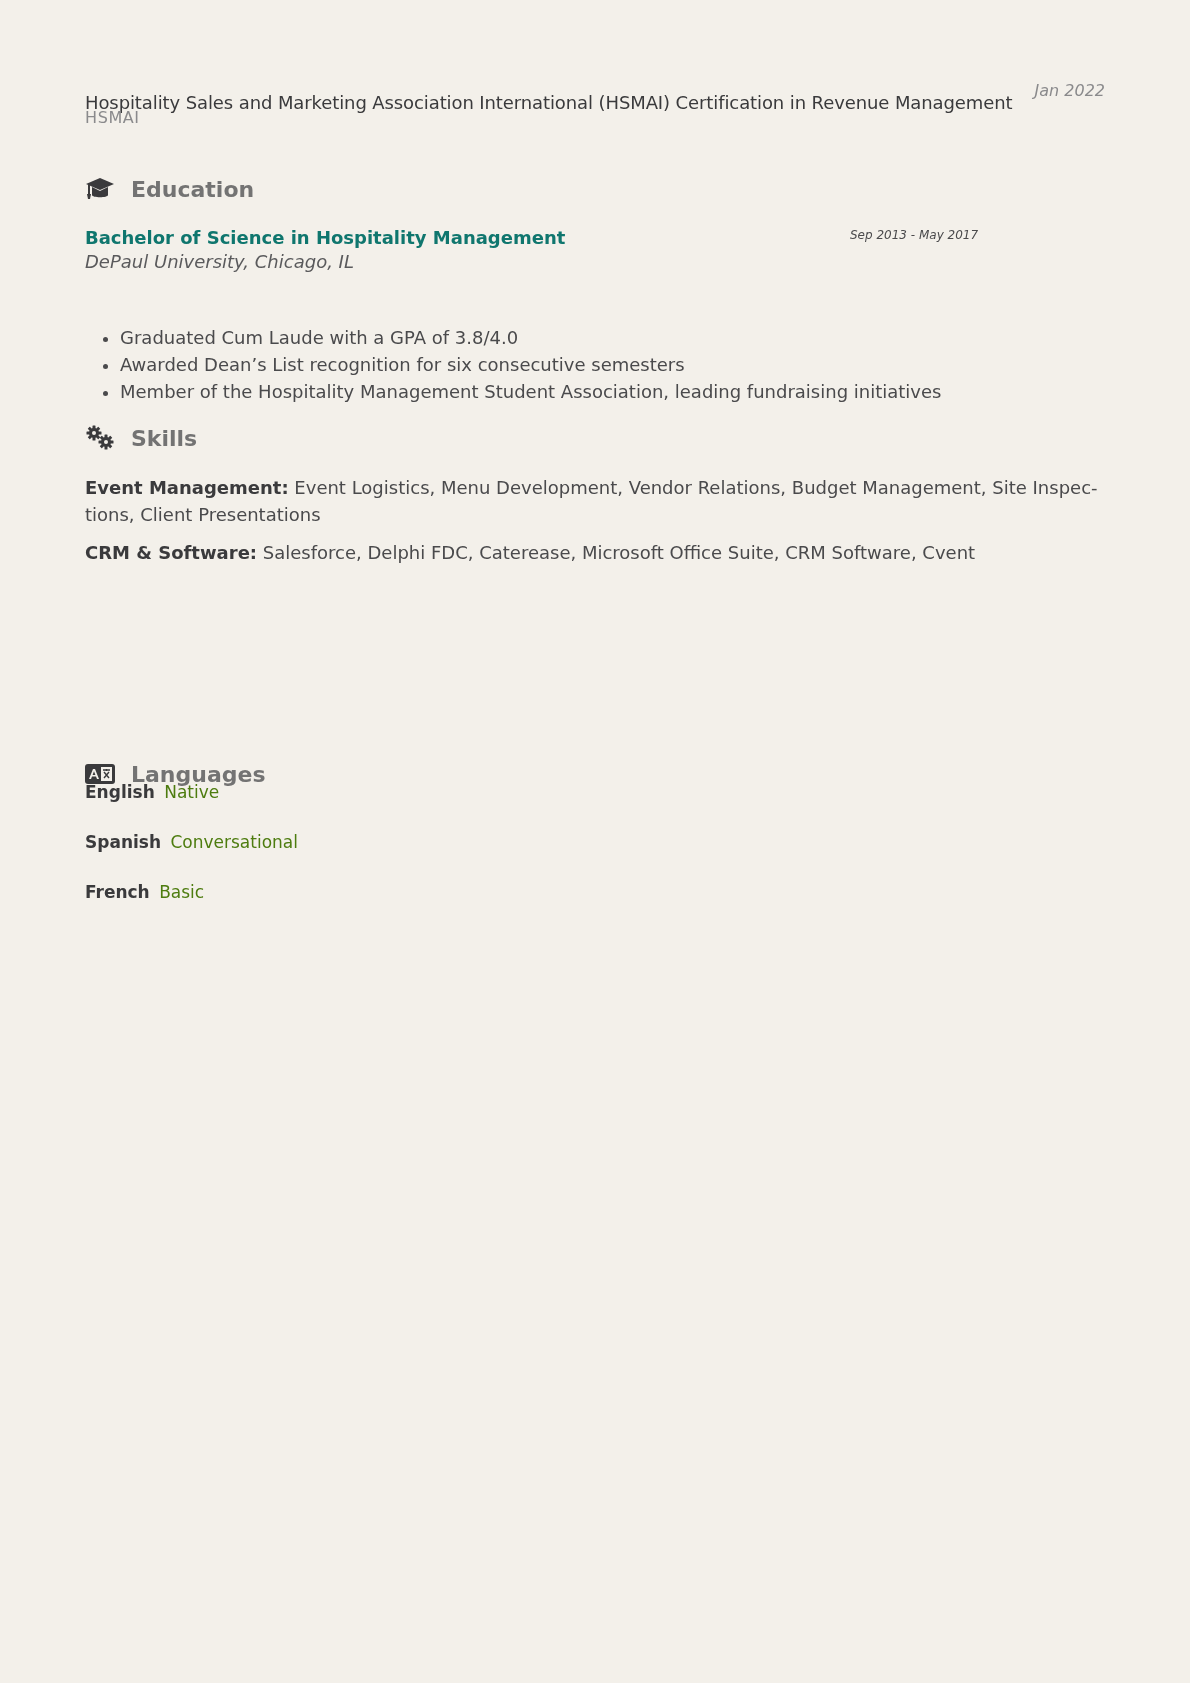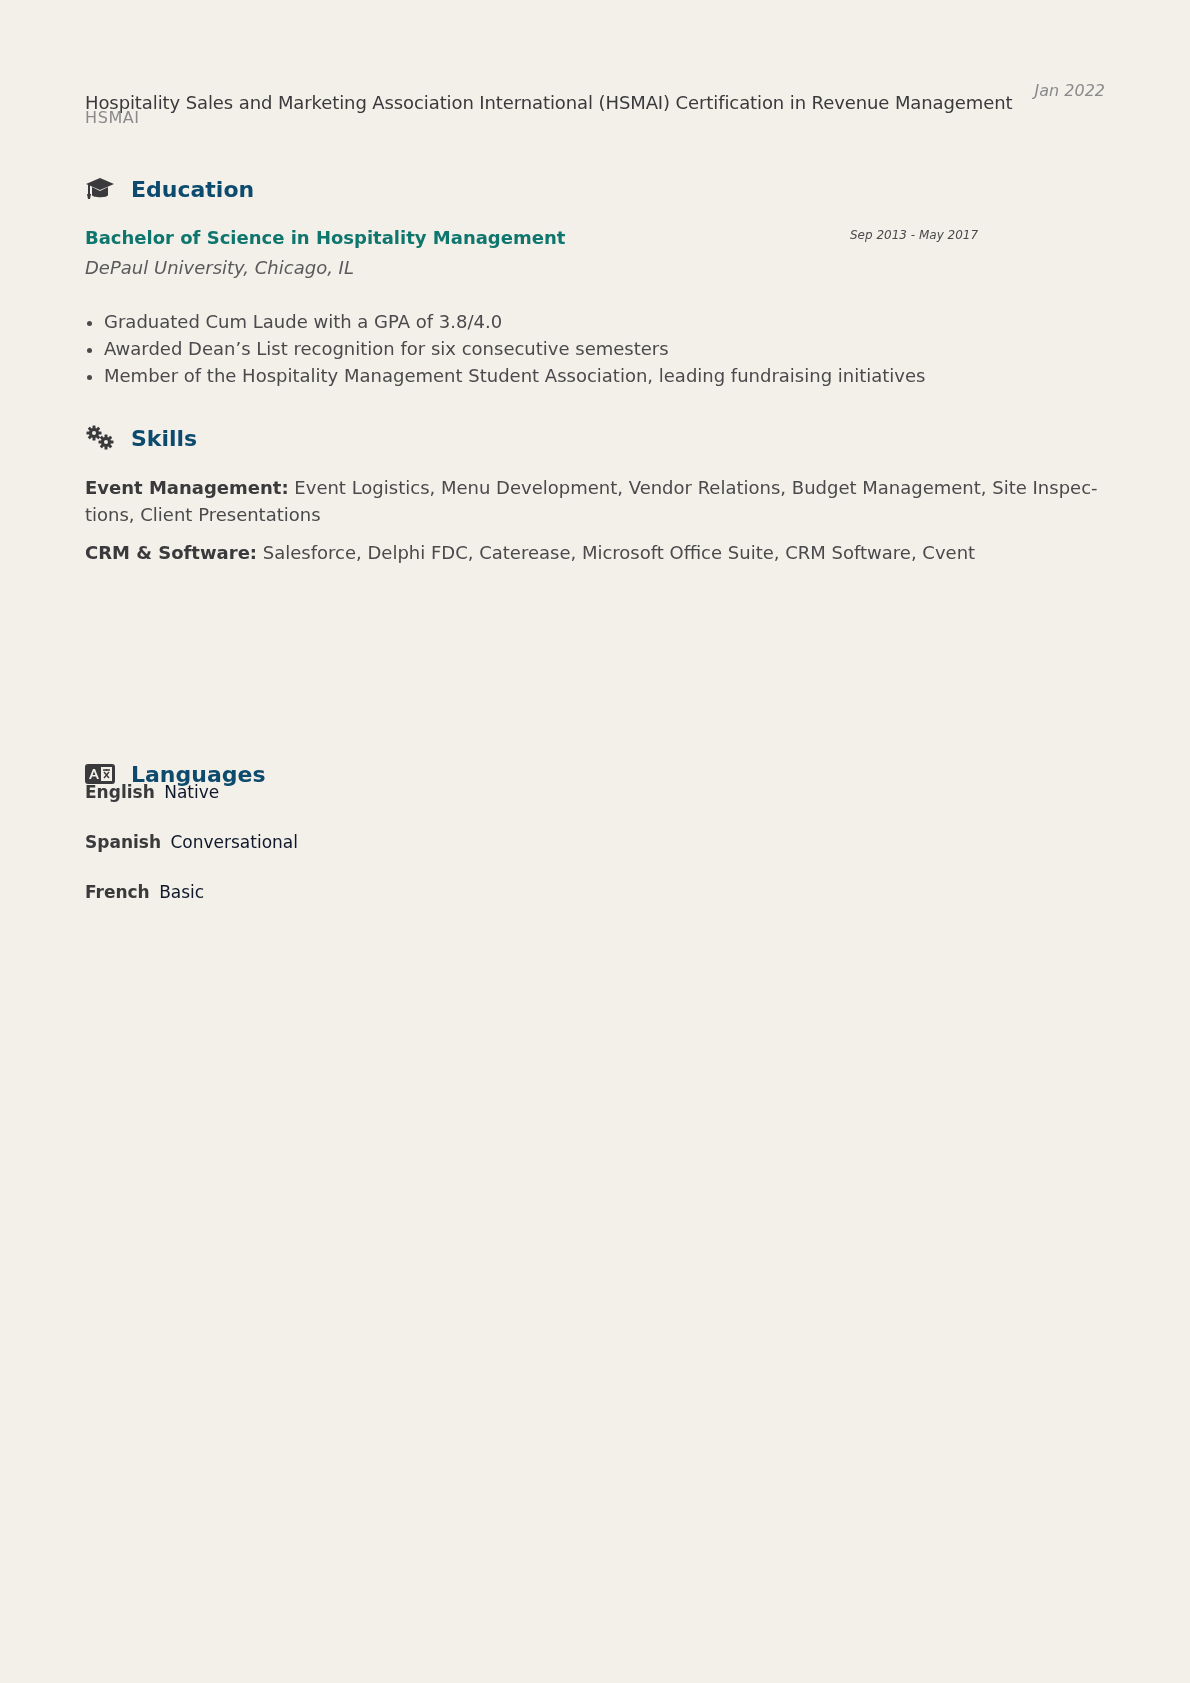--- a/index.html
+++ b/index.html
@@ -67,21 +67,21 @@
     width: 30px;
     height: 26px;
     display: inline-flex;
     align-items: center;
     justify-content: flex-start;
     margin-right: 16px;
   }
   .section-title {
     font-size: 22px;
     font-weight: bold;
-    color: #0c4a6e;
+    color: #737373;
   }
   
   .edu-degree {
     position: absolute;
     left: 0;
     top: 227px;
     font-size: 18px;
     font-weight: bold;
     color: #0f766e;
     white-space: nowrap;
@@ -91,31 +91,31 @@
     left: 765px;
     top: 228px;
     font-size: 12px;
     font-style: oblique;
     color: #4a4a4c;
     white-space: nowrap;
   }
   .edu-school {
     position: absolute;
     left: 0;
-    top: 257px;
+    top: 251px;
     font-size: 18px;
     font-style: oblique;
     color: #5a5a5c;
     white-space: nowrap;
   }
   .edu-list {
     position: absolute;
     left: 0;
     top: 308px;
-    margin: 0;
+    margin: 16px;
     padding: 0;
     list-style: none;
   }
   .edu-list li {
     position: relative;
     padding-left: 19px;
     font-size: 18px;
     line-height: 27px;
     color: #4a4a4c;
     white-space: nowrap;
@@ -152,21 +152,21 @@
     position: absolute;
     left: 0;
     font-size: 17px;
     white-space: nowrap;
   }
   .lang-name {
     font-weight: bold;
     color: #3a3a3c;
   }
   .lang-level {
-    color: #0f172a;
+    color: #4d7c0f;
     margin-left: 4px;
   }
 </style>
 </head>
 <body>
 
 <div class="page">
 
   <div class="cert">
     <div class="cert-title">Hospitality Sales and Marketing Association International (HSMAI) Certification in Revenue Management</div>

